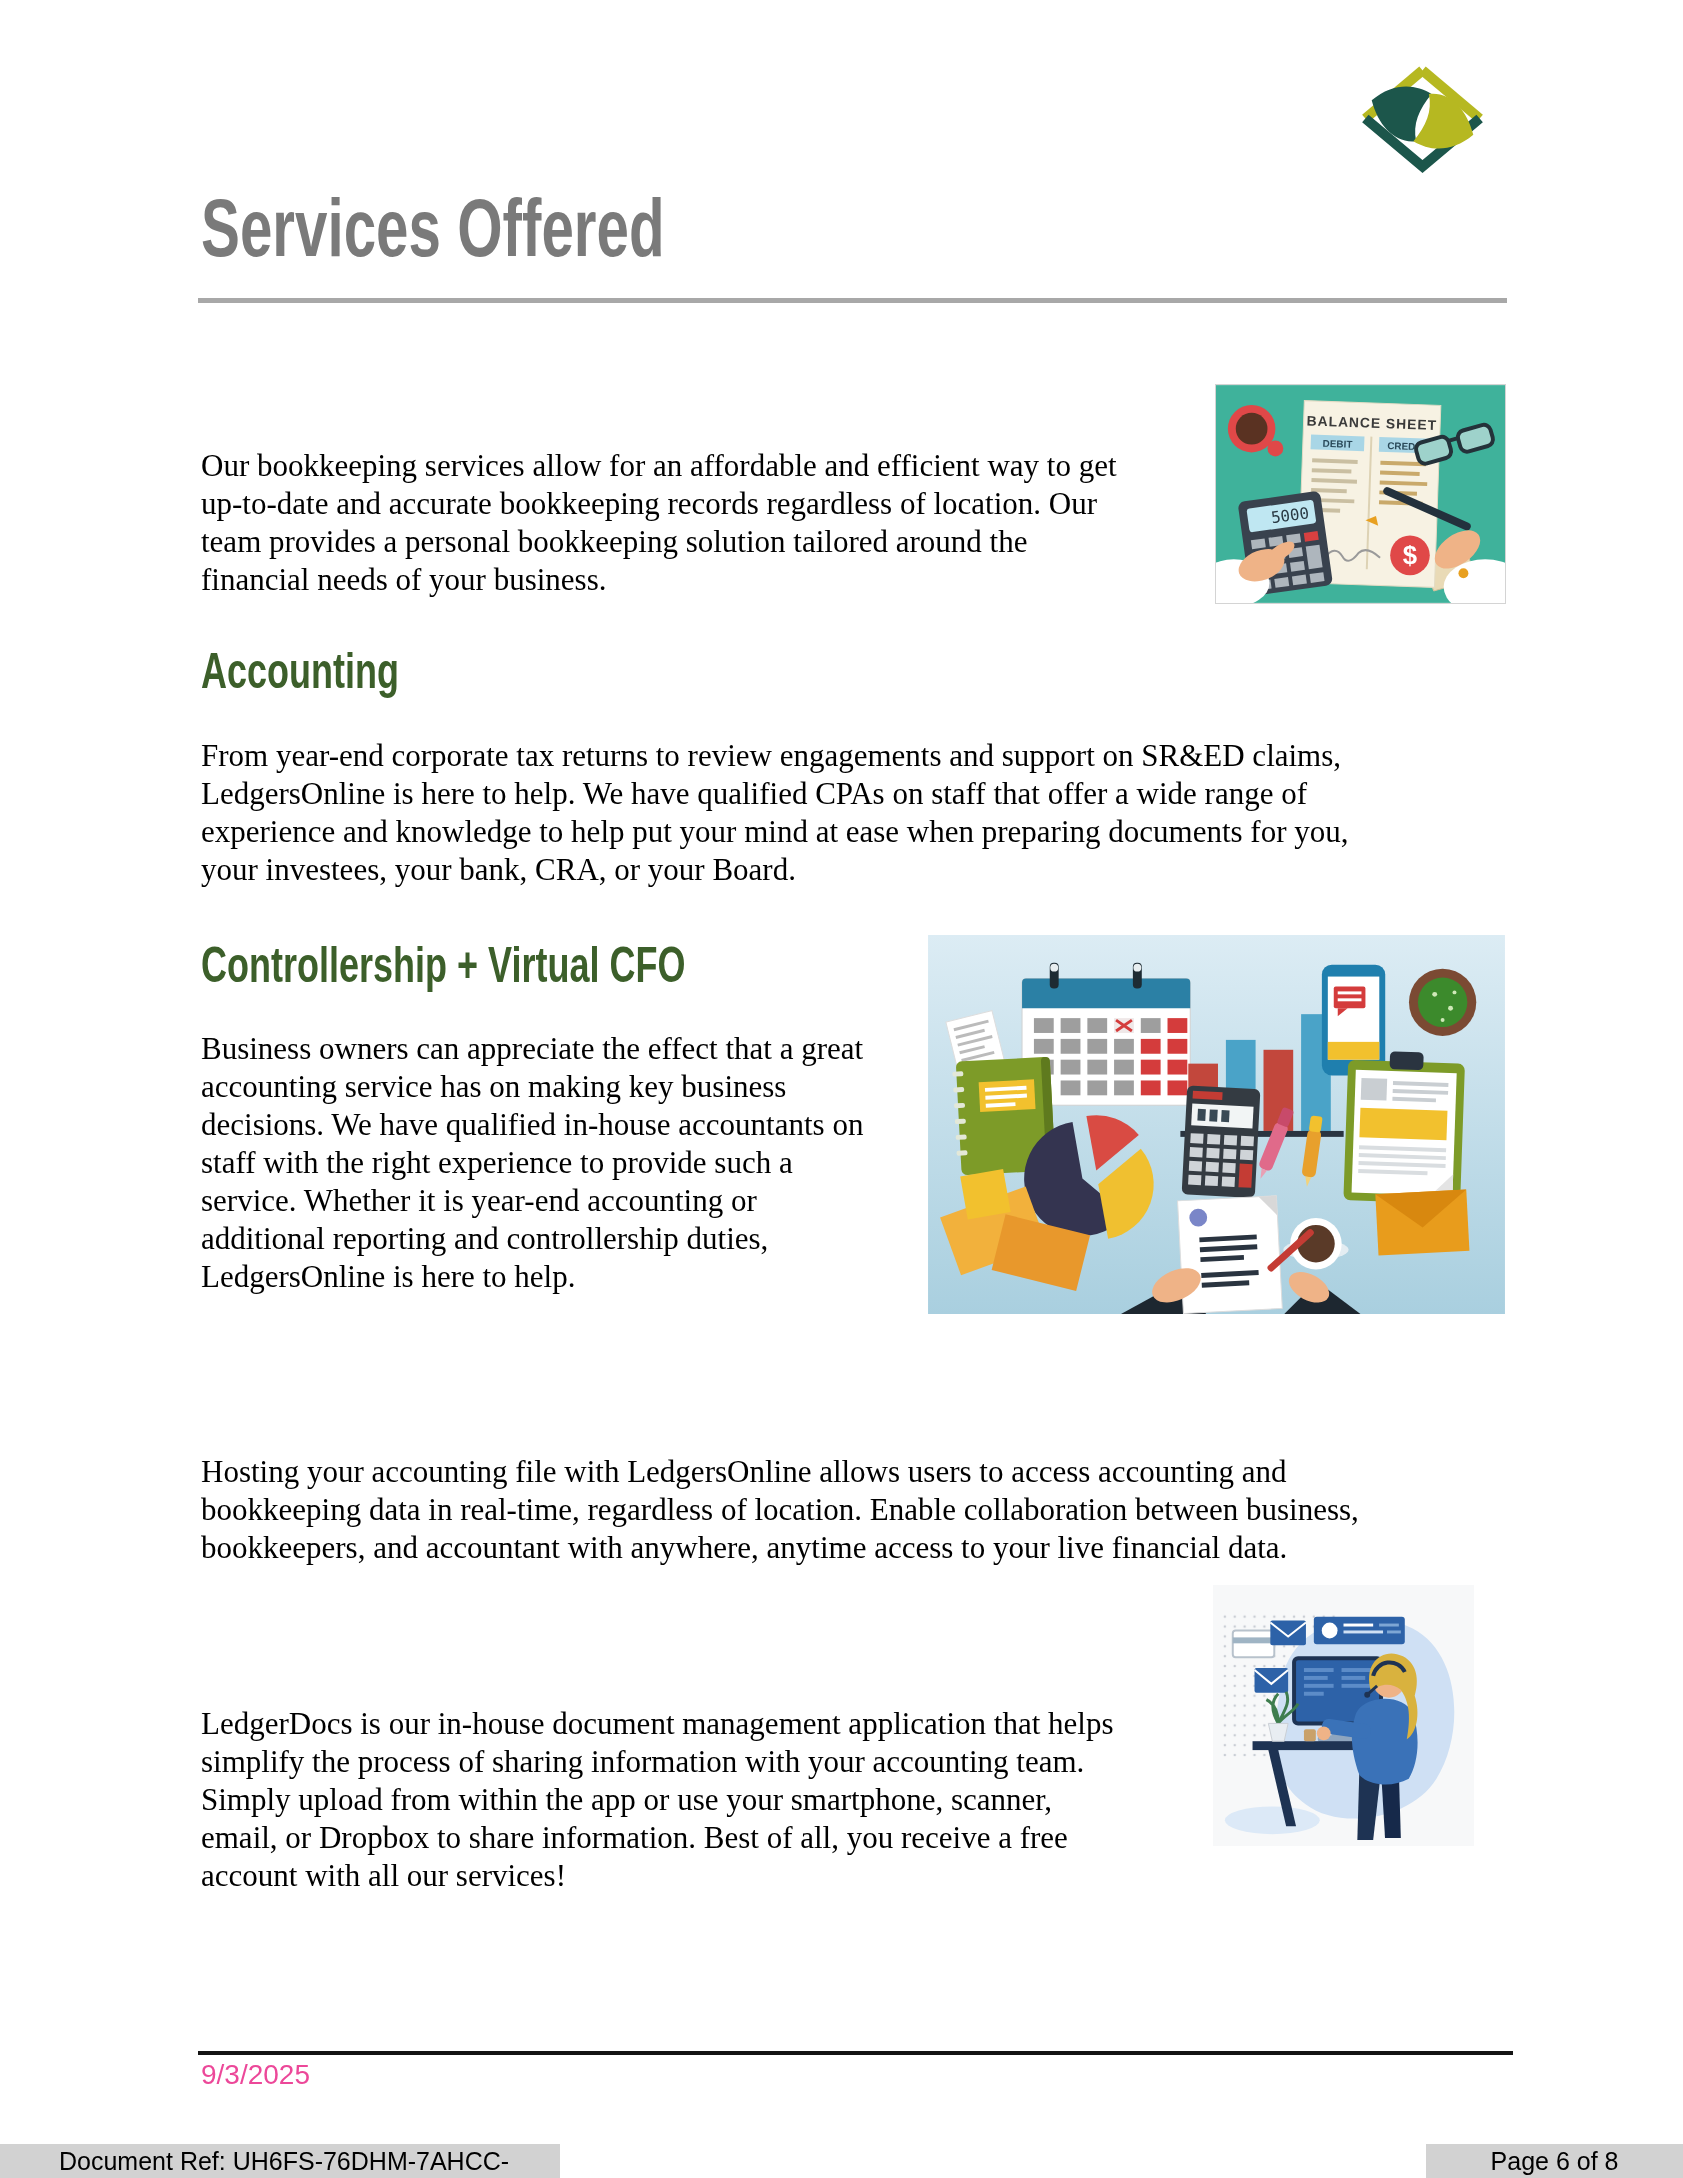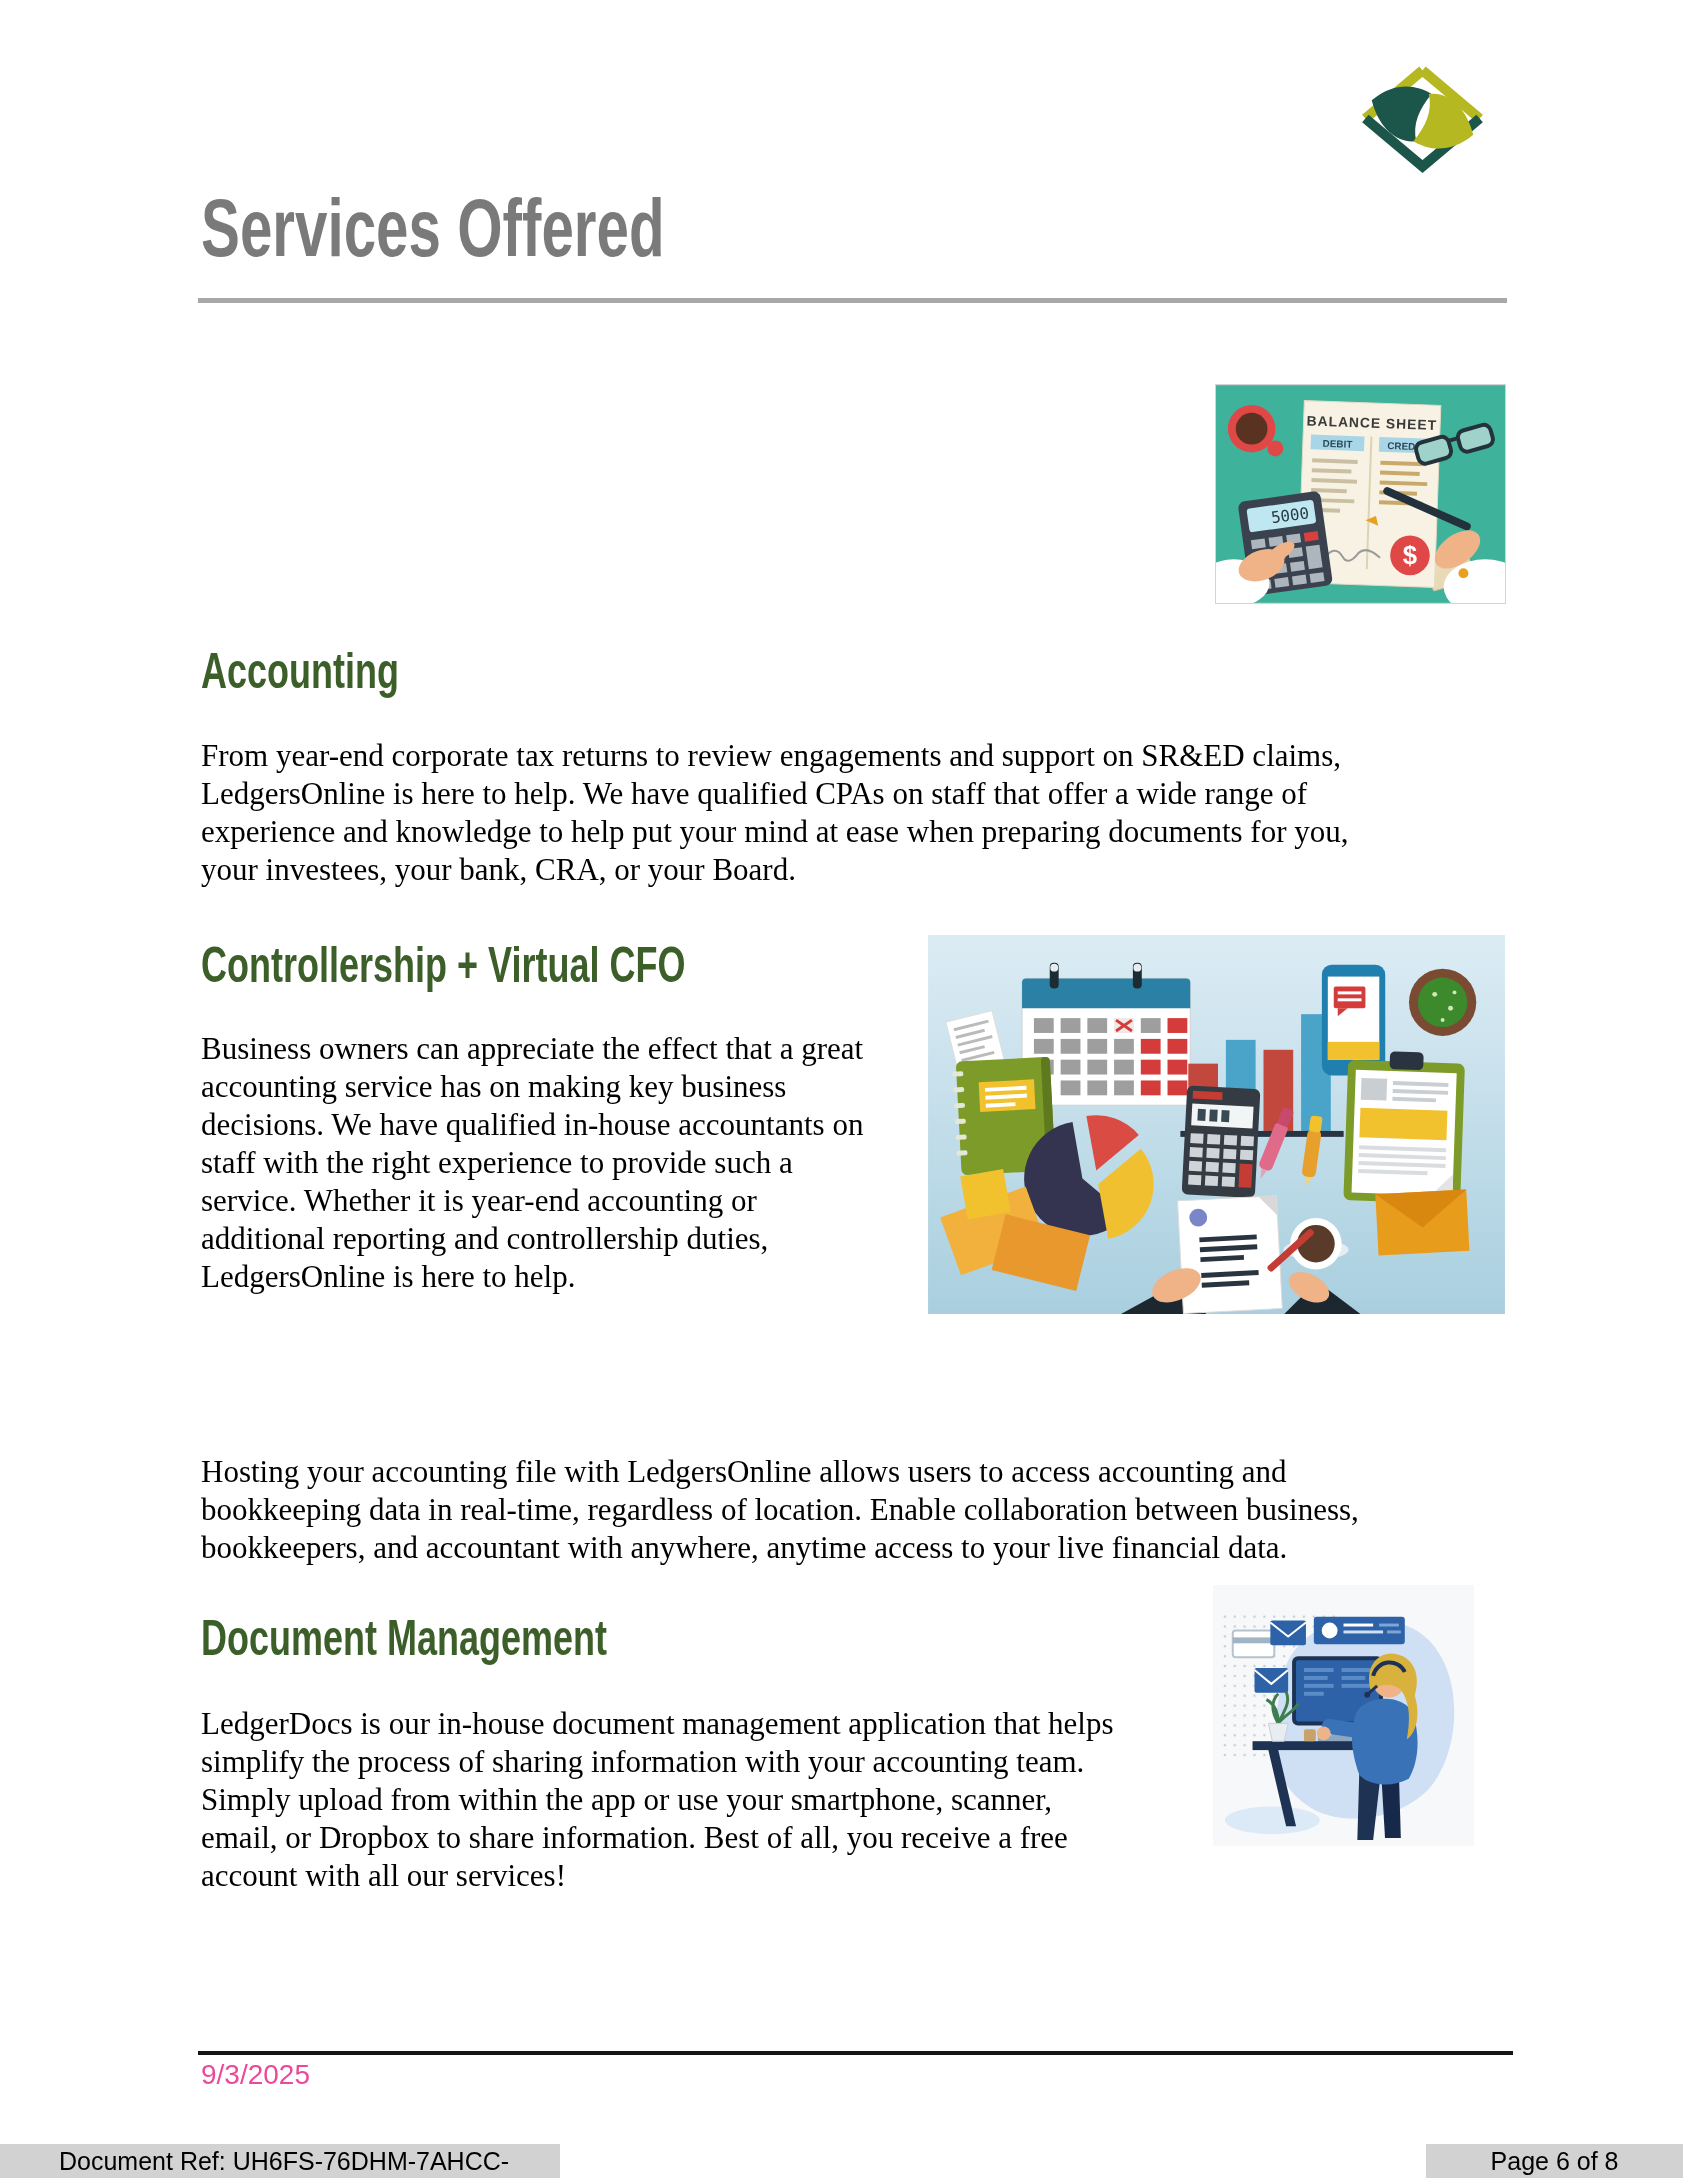--- a/index.html
+++ b/index.html
@@ -59,20 +59,24 @@
       <path d="M7,60 L70,7" stroke="#b6b821"></path>
       <path d="M133,60 L70,113 L7,60" stroke="#1c564b"></path>
     </g>
     <path d="M14,40 C38,20 62,22 80,33 C66,50 59,66 63,85 C40,88 21,68 14,40 Z" fill="#1c564b"></path>
     <path d="M126,78 C102,98 78,96 60,85 C74,68 81,52 77,33 C100,30 119,50 126,78 Z" fill="#b6b821"></path>
   </svg>
 
   <h1 class="title"><span class="cond">Services Offered</span></h1>
   <div class="divider"></div>
 
+  <p class="para" id="p1">Our bookkeeping services allow for an affordable and efficient way to get
+up-to-date and accurate bookkeeping records regardless of location. Our
+team provides a personal bookkeeping solution tailored around the
+financial needs of your business.</p>
 
   <svg id="img1" class="illus" viewBox="0 0 292 220" aria-hidden="true">
     <rect x="0" y="0" width="292" height="220" fill="#3fb29b"></rect>
 
     <circle cx="36" cy="44" r="24" fill="#e04848"></circle>
     <circle cx="36" cy="44" r="16" fill="#5a3222"></circle>
     <circle cx="60" cy="64" r="8" fill="#e04848"></circle>
 
     <polygon points="208,178 252,162 262,196 220,208" fill="#e9dab6" stroke="#cfc09a"></polygon>
 
@@ -367,21 +371,20 @@
       <ellipse cx="6" cy="88" rx="26" ry="15" fill="#efb387" transform="rotate(-24 6 88)"></ellipse>
       <rect x="96" y="52" width="60" height="7" rx="3" fill="#c43c34" transform="rotate(-42 120 60)"></rect>
       <ellipse cx="140" cy="90" rx="22" ry="13" fill="#efb387" transform="rotate(28 140 90)"></ellipse>
     </g>
   </svg>
 
   <p class="para" id="p4">Hosting your accounting file with LedgersOnline allows users to access accounting and
 bookkeeping data in real-time, regardless of location. Enable collaboration between business,
 bookkeepers, and accountant with anywhere, anytime access to your live financial data.</p>
 
-  <h2 class="h2" id="h-docmgmt"><span class="cond">Document Management</span></h2>
   <p class="para" id="p5">LedgerDocs is our in-house document management application that helps
 simplify the process of sharing information with your accounting team.
 Simply upload from within the app or use your smartphone, scanner,
 email, or Dropbox to share information. Best of all, you receive a free
 account with all our services!</p>
 
   <svg id="img3" class="illus" viewBox="0 0 264 264" aria-hidden="true">
     <defs>
       <pattern id="dots" width="10" height="10" patternUnits="userSpaceOnUse">
         <circle cx="2" cy="2" r="1.3" fill="#c9cdd4"></circle>

